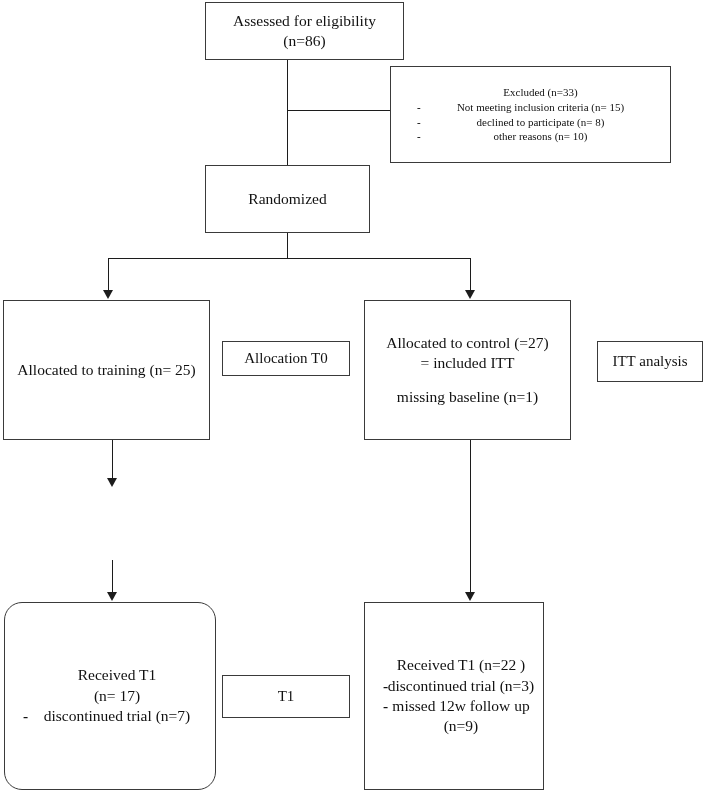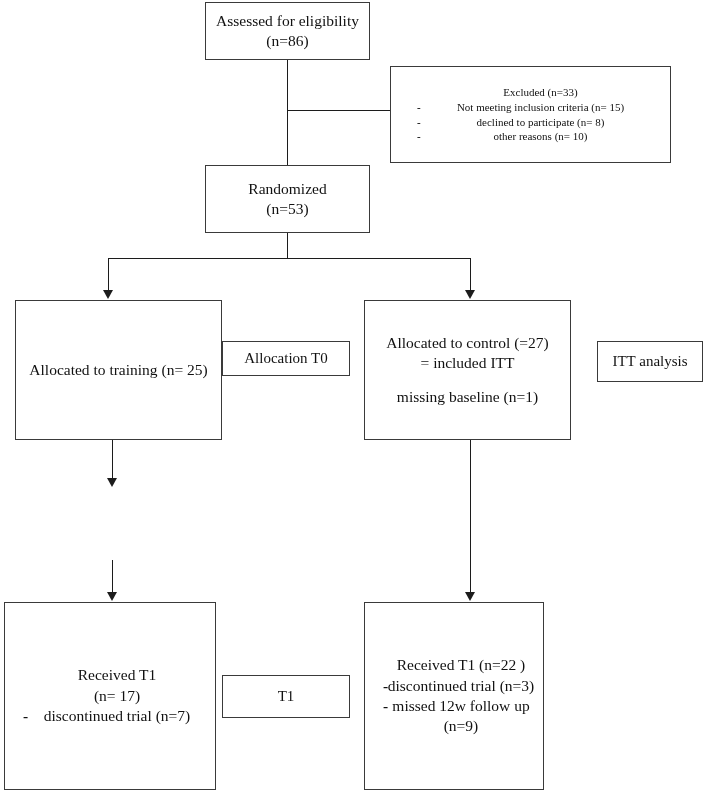--- a/index.html
+++ b/index.html
@@ -80,21 +80,21 @@
     border-left: 5px solid transparent;
     border-right: 5px solid transparent;
     border-top: 9px solid #1c1c1c;
   }
 </style>
 </head>
 <body>
 
 <div class="stage">
 
-  <div class="box flow-box" style="left:205px; top:2px; width:165px; height:58px;">
+  <div class="box flow-box" style="left:205px; top:2px; width:199px; height:58px;">
     <div class="inner">
       <div>Assessed for eligibility</div>
       <div>(n=86)</div>
     </div>
   </div>
 
   <div class="box excluded-box" style="left:390px; top:66px; width:281px; height:97px;">
     <div class="inner" style="padding-left:26px; padding-right:6px;">
       <div>Excluded (n=33)</div>
       <div class="dashrow">
@@ -108,25 +108,24 @@
       <div class="dashrow">
         <span class="dash">-</span>
         <span>other reasons (n= 10)</span>
       </div>
     </div>
   </div>
 
   <div class="box flow-box" style="left:205px; top:165px; width:165px; height:68px;">
     <div class="inner">
       <div>Randomized</div>
-      <div>(n=53)</div>
-    </div>
-  </div>
-
-  <div class="box flow-box" style="left:15px; top:300px; width:207px; height:140px;">
+    </div>
+  </div>
+
+  <div class="box flow-box" style="left:3px; top:300px; width:207px; height:140px;">
     <div class="inner">
       <div>Allocated to training (n= 25)</div>
     </div>
   </div>
 
   <div class="box label-box" style="left:222px; top:341px; width:128px; height:35px;">
     <div class="inner">
       <span>Allocation T0</span>
     </div>
   </div>
@@ -140,21 +139,21 @@
     </div>
   </div>
 
   <div class="box label-box" style="left:597px; top:341px; width:106px; height:41px;">
     <div class="inner">
       <span>ITT analysis</span>
     </div>
   </div>
 
 
-  <div class="box flow-box" style="left:4px; top:602px; width:212px; height:188px;">
+  <div class="box flow-box" style="left:4px; top:602px; width:212px; height:188px;border-radius:18px;">
     <div class="inner" style="padding-left:18px; padding-right:4px;">
       <div>Received T1</div>
       <div>(n= 17)</div>
       <div class="dashrow">
         <span class="dash">-</span>
         <span>discontinued trial (n=7)</span>
       </div>
     </div>
   </div>
 

